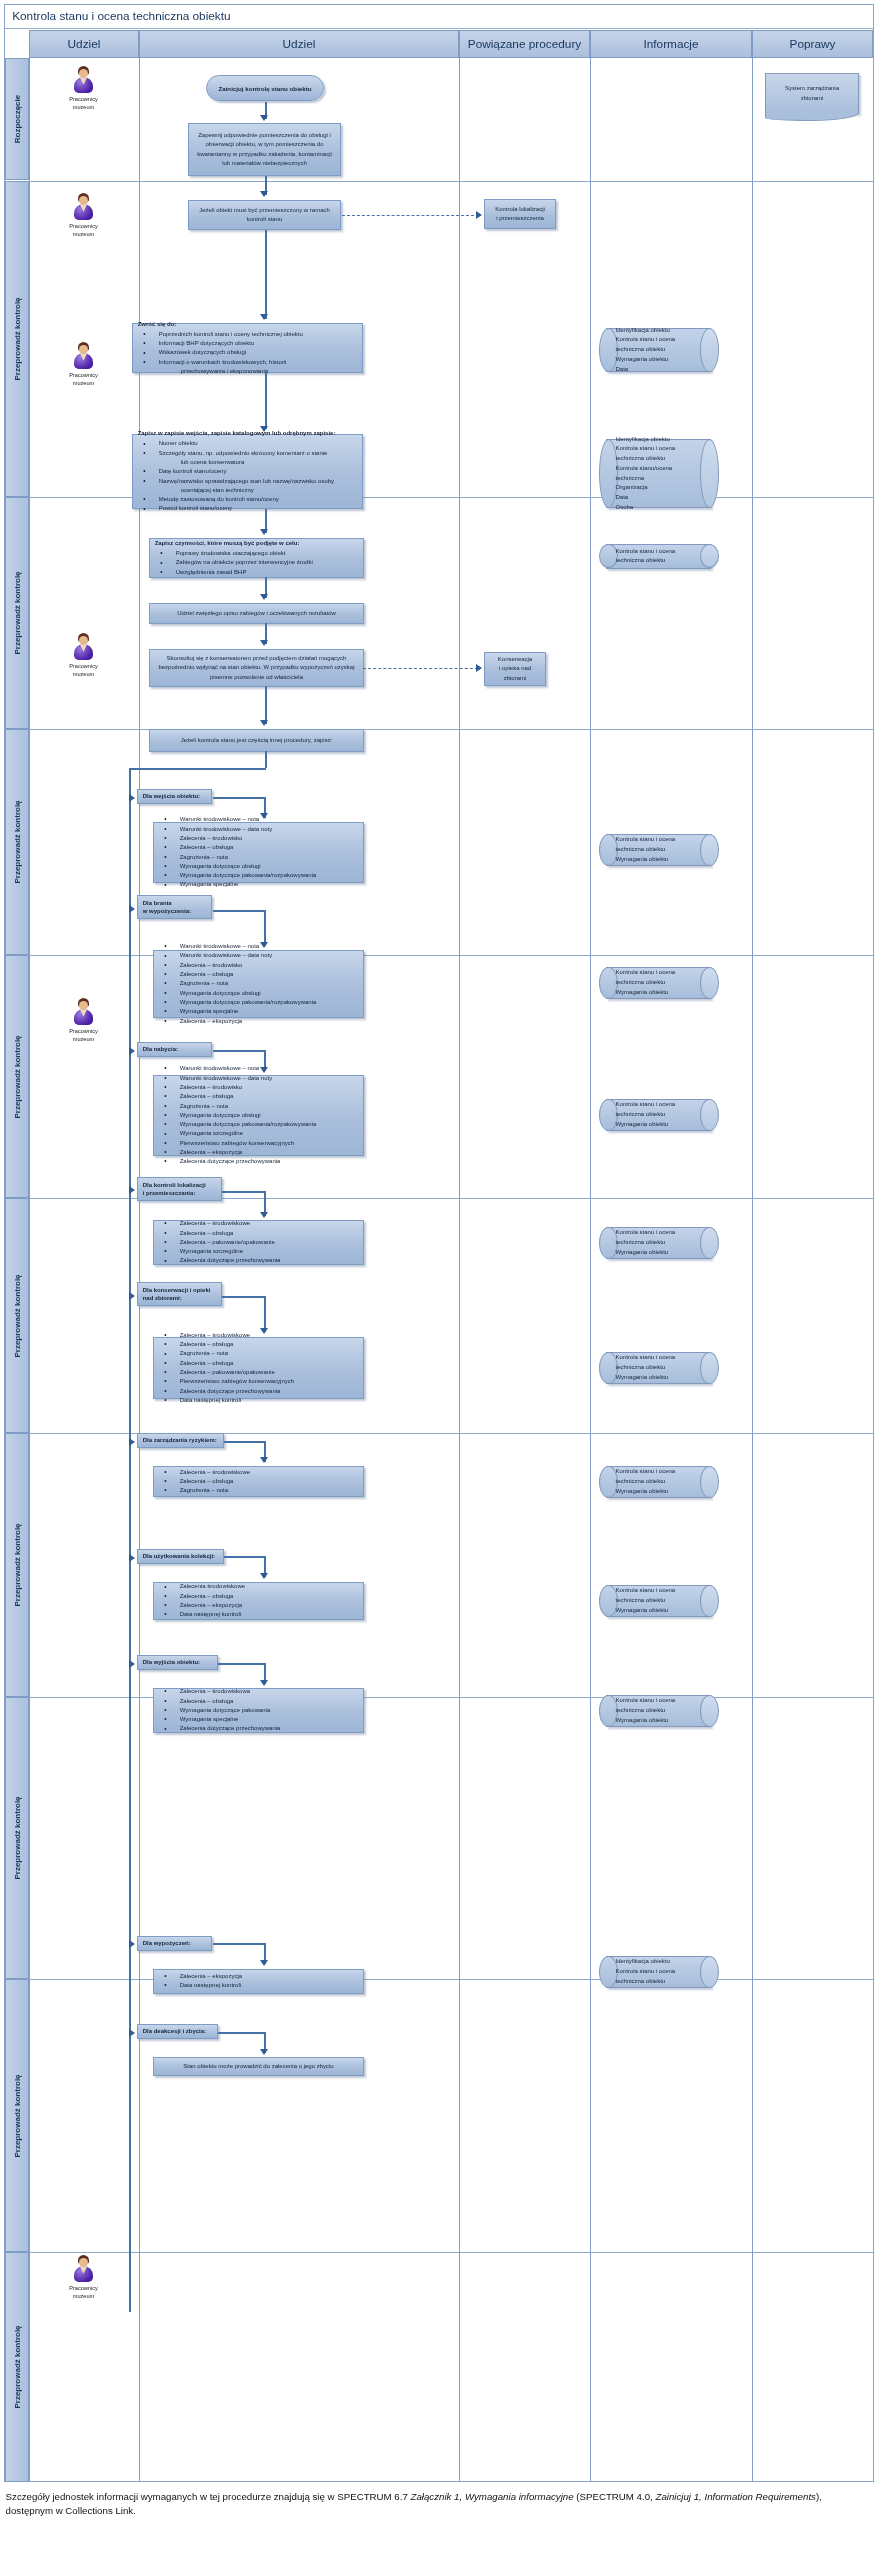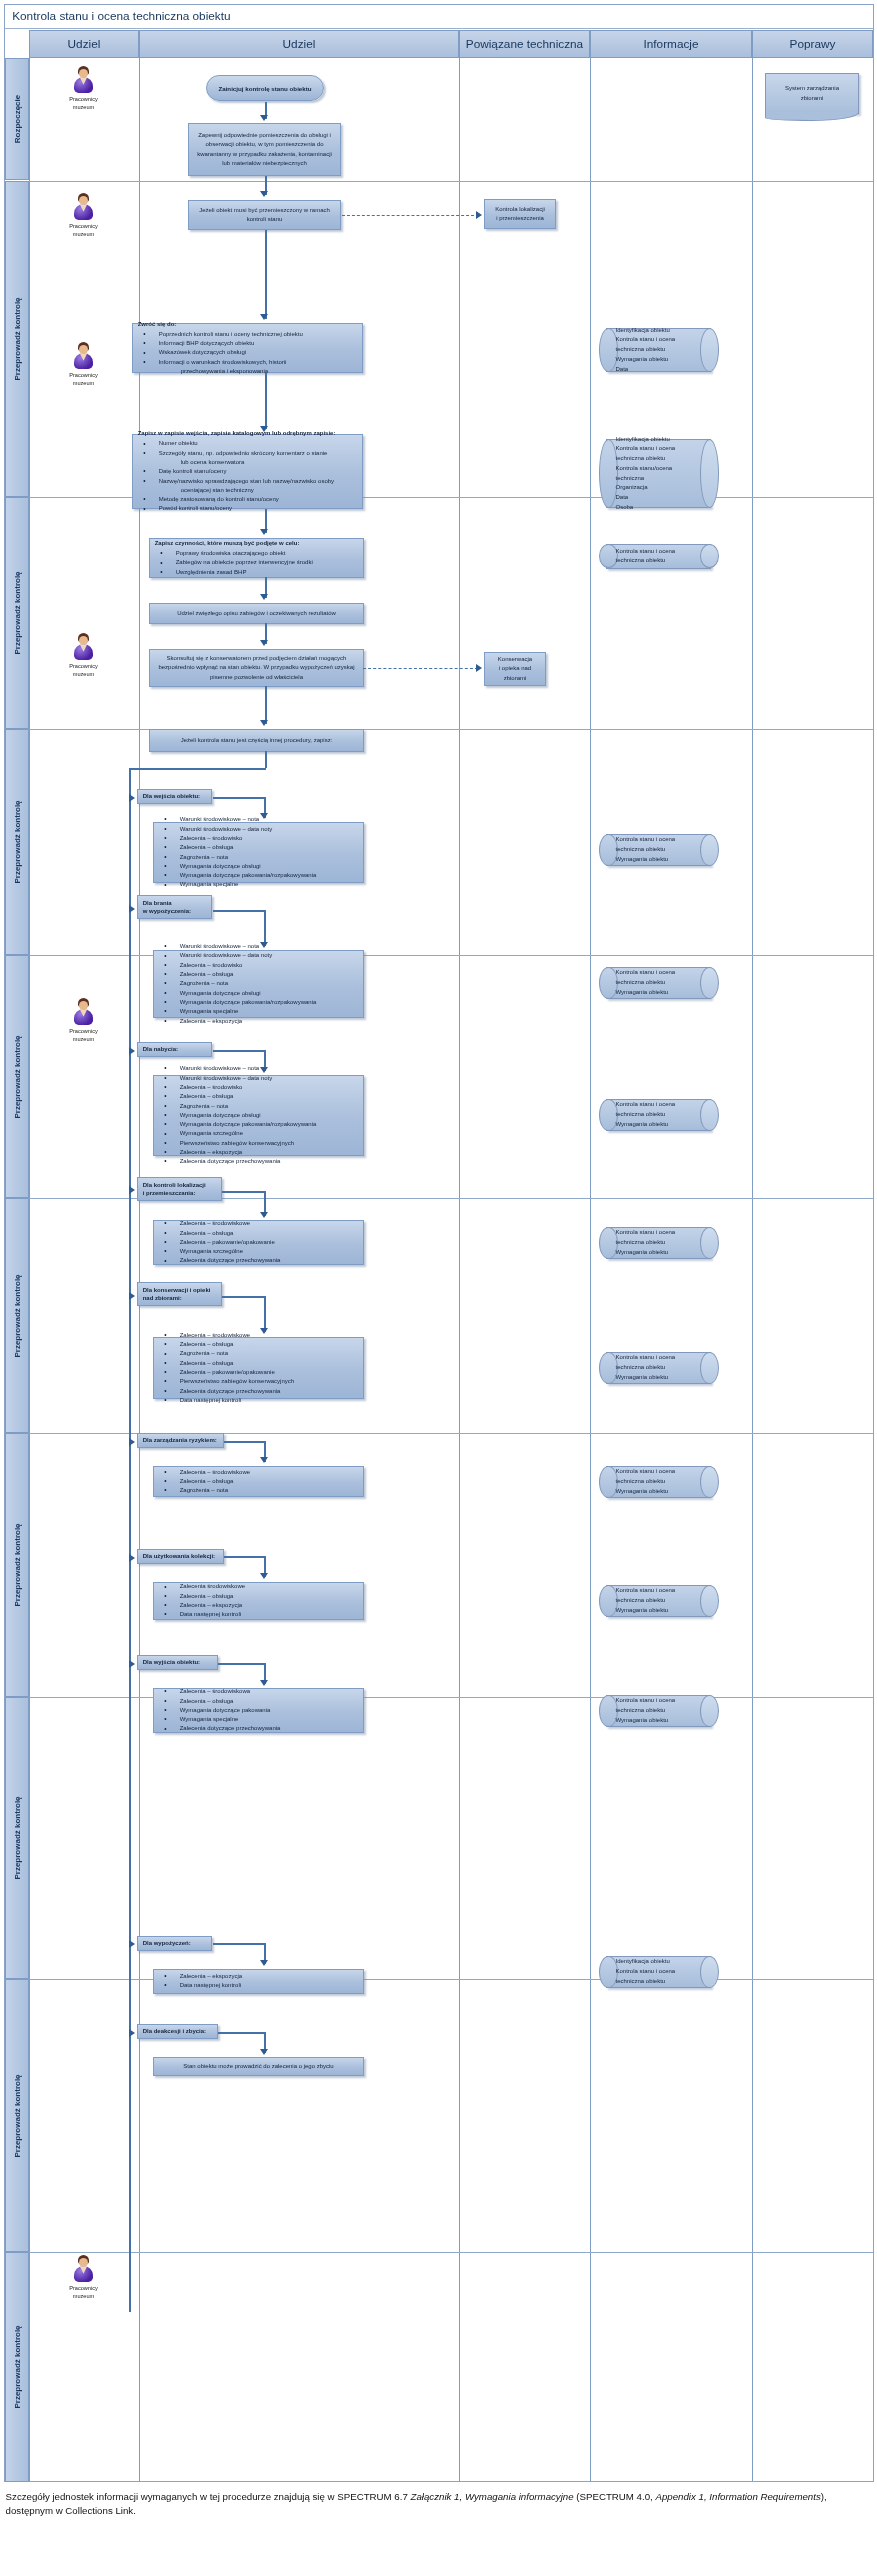--- a/index.html
+++ b/index.html
@@ -127,21 +127,21 @@
 
   <div class="doc-title">Kontrola stanu i ocena techniczna obiektu</div>
 
   <div class="hdr" style="left:29px;width:110px;">
       <span>Udziel</span>
     </div>
   <div class="hdr" style="left:139px;width:320px;">
       <span>Udziel</span>
     </div>
   <div class="hdr" style="left:459px;width:131px;">
-      <span>Powiązane techniczna</span>
+      <span>Powiązane procedury</span>
     </div>
   <div class="hdr" style="left:590px;width:162px;">
       <span>Informacje</span>
     </div>
   <div class="hdr" style="left:752px;width:121px;">
       <span>Poprawy</span>
     </div>
 
   <div class="vsep" style="left:29px;top:58px;height:2423px;"></div>
   <div class="vsep" style="left:139px;top:58px;height:2423px;"></div>
@@ -576,17 +576,17 @@
   <div class="arrowright" style="left:129px;top:2029px;"></div>
   <div class="tab" style="left:137px;top:2024px;width:81px;height:15px;">
     <span>Dla deakcesji i zbycia:</span>
   </div>
   <div class="hline" style="left:218px;top:2032px;width:46px;"></div>
   <div class="vline" style="left:264px;top:2032px;height:21px;"></div>
   <div class="arrowdown" style="left:260px;top:2049px;"></div>
   <div class="box center" style="left:153px;top:2057px;width:211px;height:19px;">Stan obiektu może prowadzić do zalecenia o jego zbyciu</div>
 
   <div class="footer">
-    <span>Szczegóły jednostek informacji wymaganych w tej procedurze znajdują się w SPECTRUM 6.7 </span><i>Załącznik 1, Wymagania informacyjne</i><span> (SPECTRUM 4.0, </span><i>Appendix 1, Information Requirements</i><span>), dostępnym w Collections Link.</span>
+    <span>Szczegóły jednostek informacji wymaganych w tej procedurze znajdują się w SPECTRUM 6.7 </span><i>Załącznik 1, Wymagania informacyjne</i><span> (SPECTRUM 4.0, </span><i>Zainicjuj 1, Information Requirements</i><span>), dostępnym w Collections Link.</span>
   </div>
 
 </div>
 
 
 </body></html>

